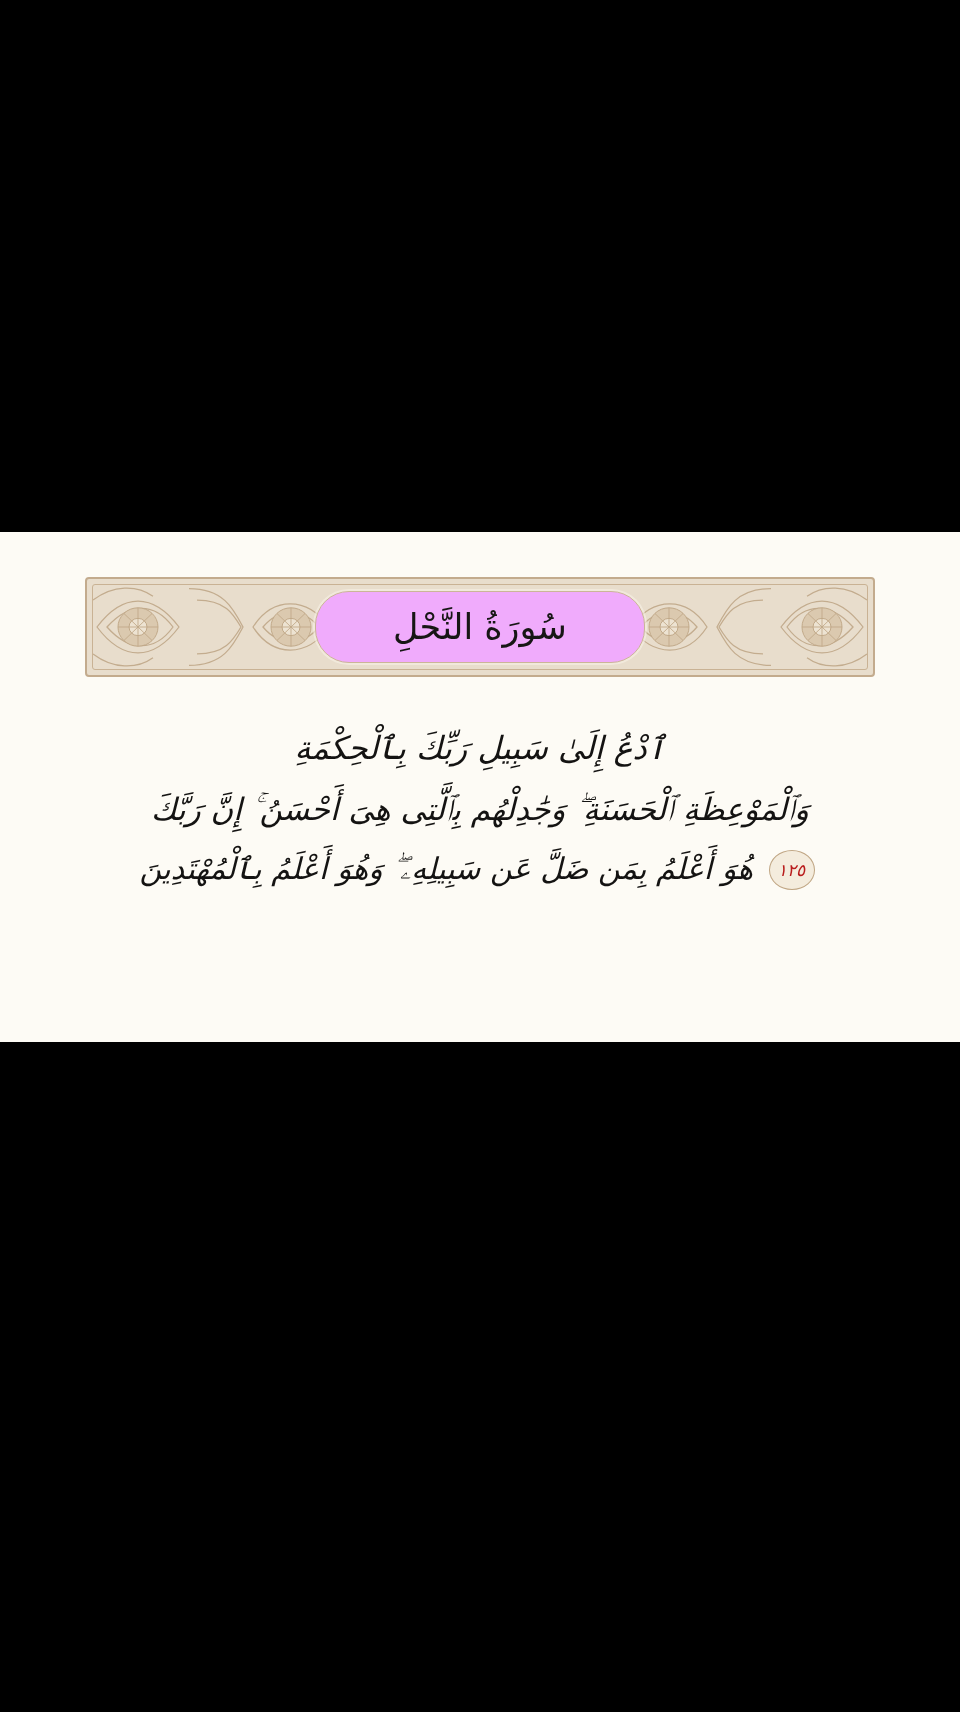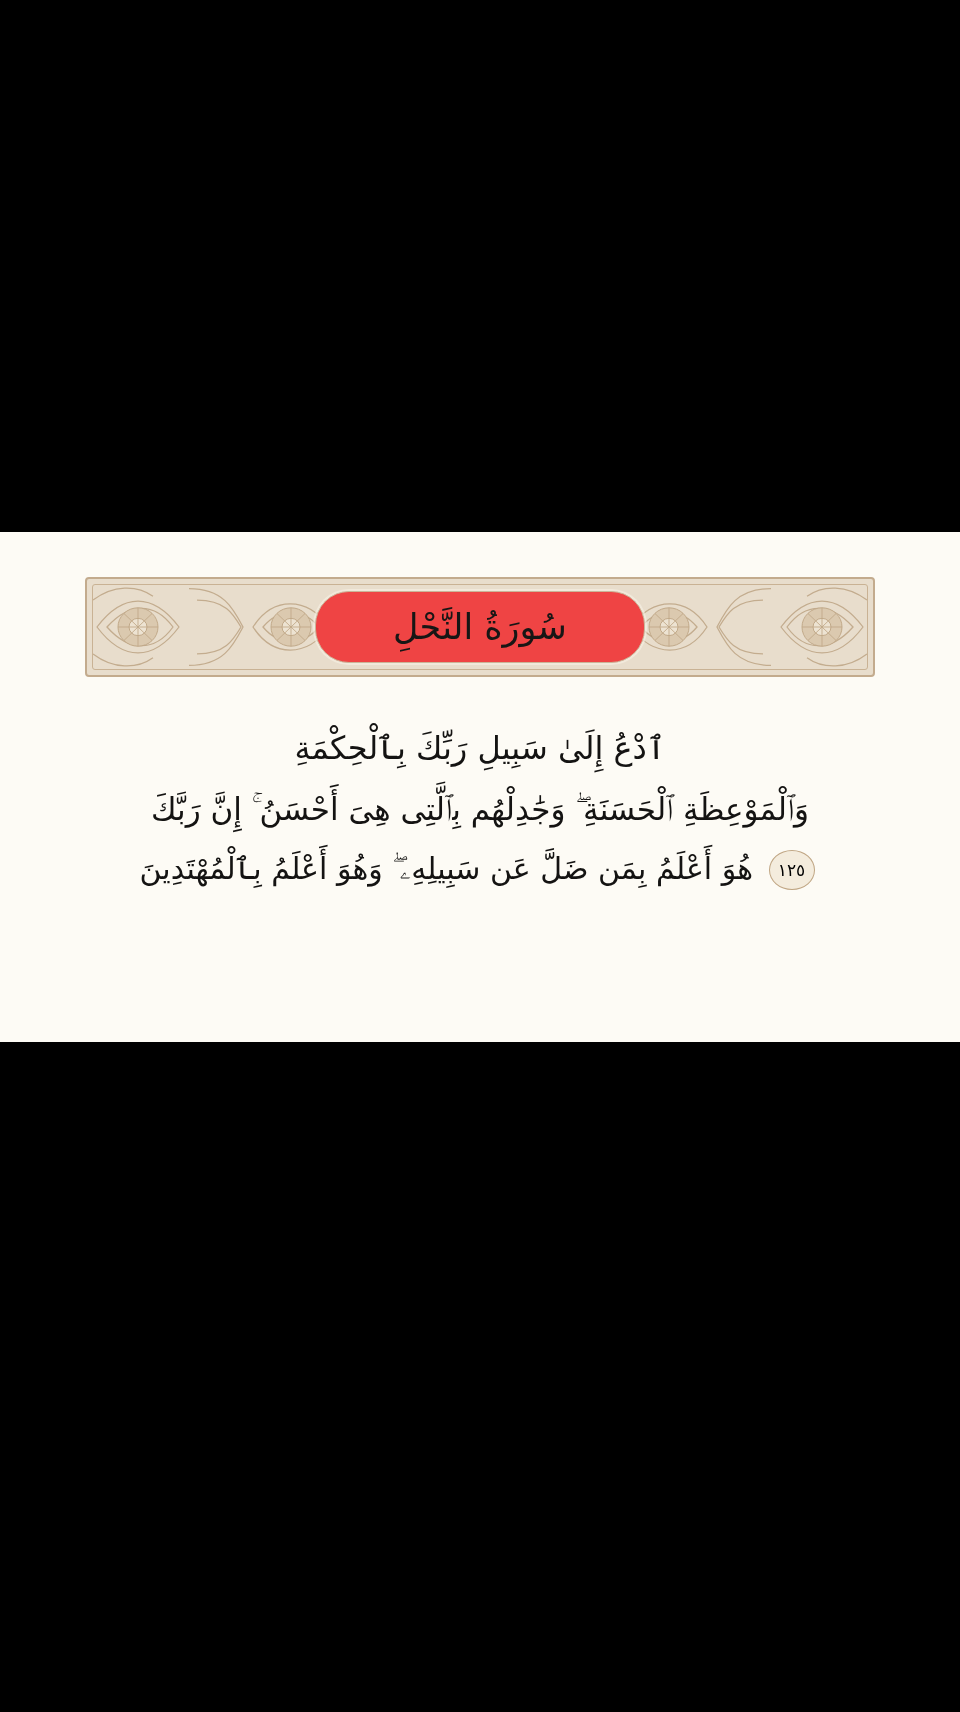--- a/index.html
+++ b/index.html
@@ -78,21 +78,21 @@
     opacity: 0.85;
   }
   .band-arabesque.left { left: 6px; }
   .band-arabesque.right { right: 6px; }
 
   .surah-title-plate {
     position: relative;
     z-index: 3;
     min-width: 260px;
     height: 70px;
-    background: #ef4444;
+    background: #f0abfc;
     border: 1px solid #cbb598;
     border-radius: 34px / 34px;
     display: flex;
     align-items: center;
     justify-content: center;
     padding: 0 34px;
     box-shadow: 0 0 0 2px rgba(246,239,227,0.65);
   }
   .surah-title {
     font-family: "DejaVu Sans", "Liberation Sans", sans-serif;
@@ -108,38 +108,39 @@
     margin-top: 40px;
     width: 830px;
     direction: rtl;
     text-align: center;
     color: #141312;
     font-family: "DejaVu Sans", "Liberation Sans", sans-serif;
     font-size: 33px;
     line-height: 1.95;
     padding: 0 10px;
     box-sizing: border-box;
+    font-style: italic;
   }
   .ayah-line {
     white-space: nowrap;
     display: block;
   }
   .ayah-line.l1 { font-size: 32px; }
   .ayah-line.l2 { font-size: 31px; text-align: center; }
   .ayah-line.l3 { font-size: 30px; }
 
   .ayah-marker {
     display: inline-block;
     vertical-align: middle;
     width: 46px;
     height: 40px;
     line-height: 40px;
     margin: 0 6px;
     font-size: 17px;
-    color: #000000;
+    color: #b91c1c;
     font-family: "DejaVu Sans", sans-serif;
     position: relative;
   }
   .ayah-marker .rosette {
     position: absolute;
     inset: 0;
     border: 1px solid #c0a684;
     border-radius: 50%;
     background: #f4ecdd;
   }

